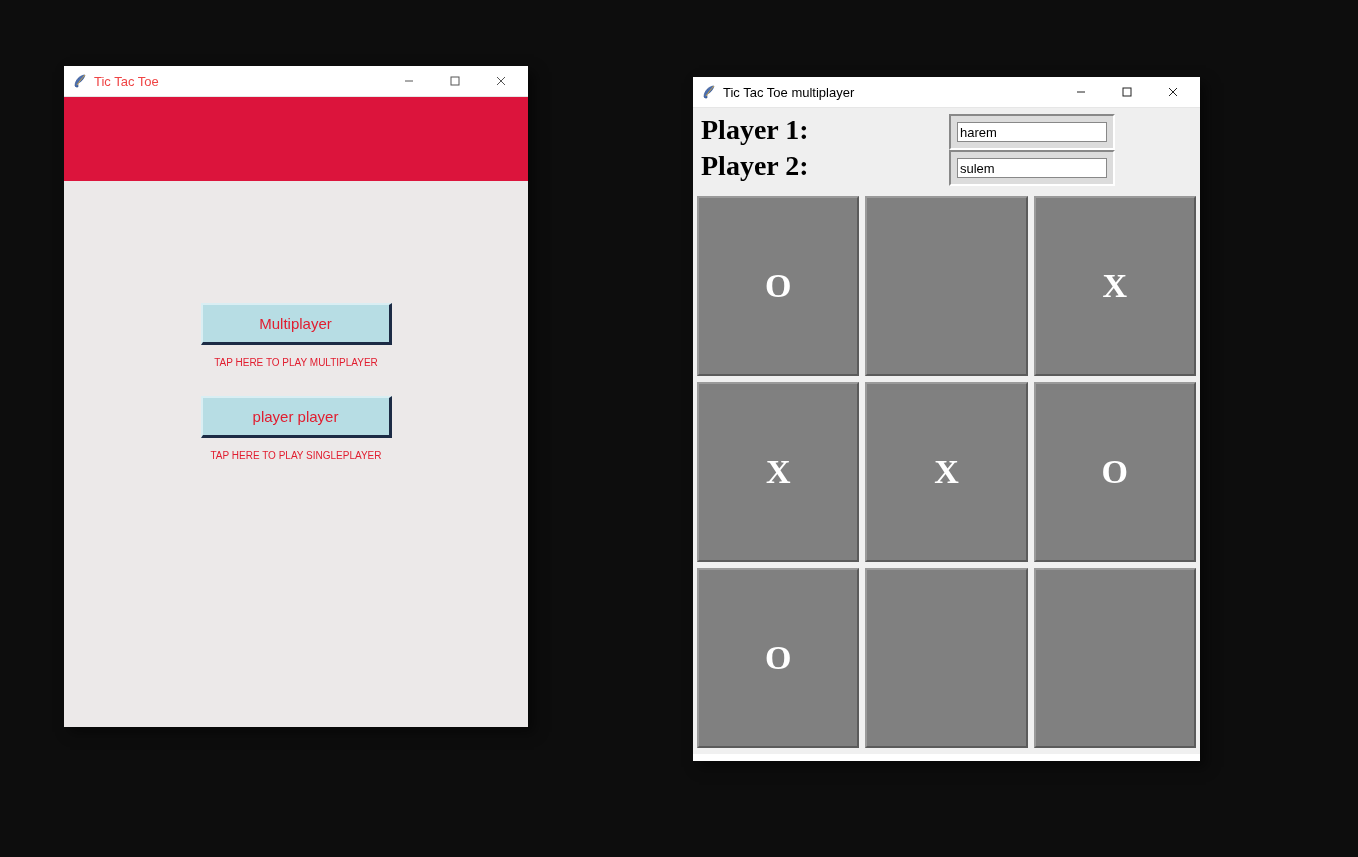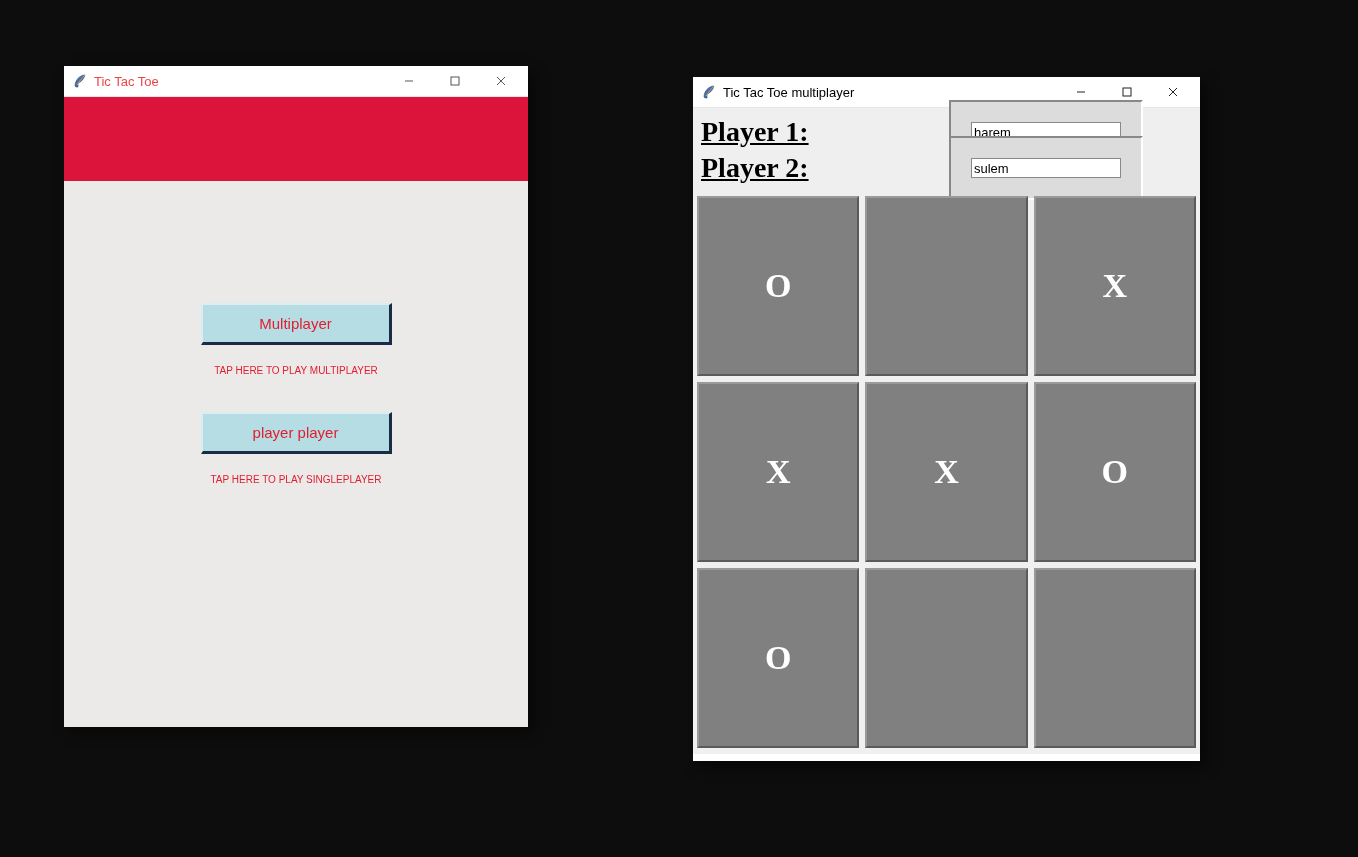--- a/index.html
+++ b/index.html
@@ -42,21 +42,21 @@
   .client{position:relative;width:100%;}
 
   
   #win-menu{left:64px;top:66px;width:464px;height:660px;}
   #win-menu .client{height:630px;background:#ece9e9;}
   .redband{
     position:absolute;left:0;top:0;right:0;height:84px;background:#dc143c;
   }
   .menu-stack{
     position:absolute;left:0;right:0;top:206px;
-    display:flex;flex-direction:column;align-items:center;gap:20px;
+    display:flex;flex-direction:column;align-items:center;gap:12px;
   }
   .tk-button{
     background:#b7dde4;
     color:#e11d2f;
     font-size:15px;
     padding:10px 0;
     width:186px;
     text-align:center;
     border-top:2px solid #d9eef3;
     border-left:2px solid #d9eef3;
@@ -68,34 +68,34 @@
     color:#e11d2f;font-size:10px;font-weight:500;margin-bottom:16px;
   }
 
   
   #win-game{left:693px;top:77px;width:507px;height:684px;}
   #win-game .client{height:646px;background:#f0f0f0;}
   .player-form{
     background:#efefef;
     padding:6px 8px 10px 8px;
   }
-  .prow{display:flex;align-items:center;height:36px;text-decoration:underline;}
+  .prow{display:flex;height:36px;}
   .plabel{
     font-family:"Times New Roman",serif;
     font-weight:700;font-size:28px;color:#000;
     width:248px;
   }
   .pinput-wrap{
     display:inline-block;
     border-top:2px solid #888;
     border-left:2px solid #888;
     border-right:2px solid #fff;
     border-bottom:2px solid #fff;
     background:#dcdcdc;
-    padding:20px;
+    padding:6px;
   }
   .pinput{
     font-family:"Segoe UI",Arial,sans-serif;
     font-size:13px;
     border:1px solid #888;
     background:#fff;
     width:144px;height:18px;
     padding:0 2px;
     outline:none;
   }

